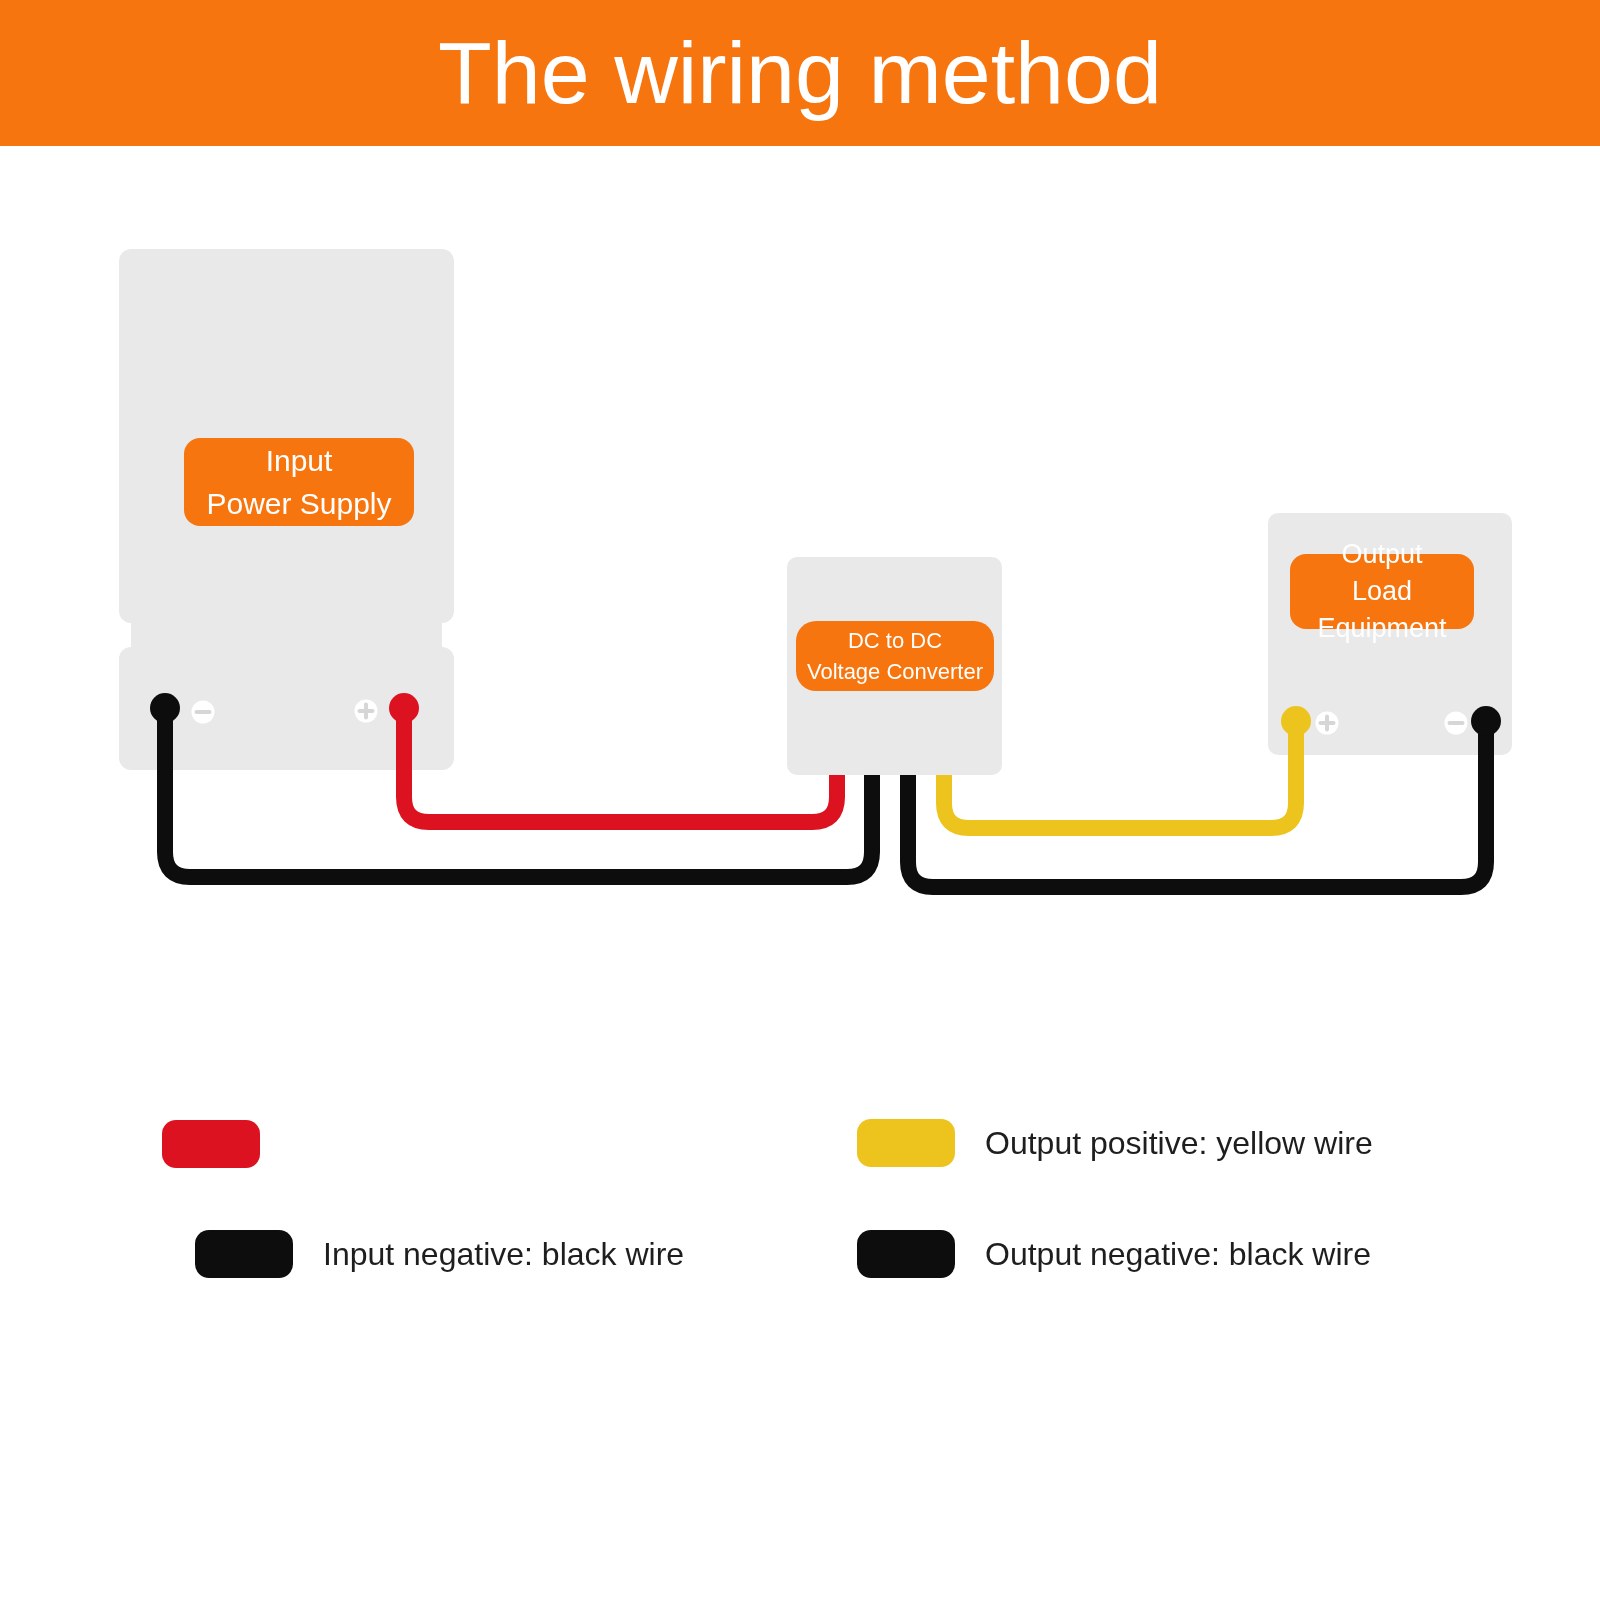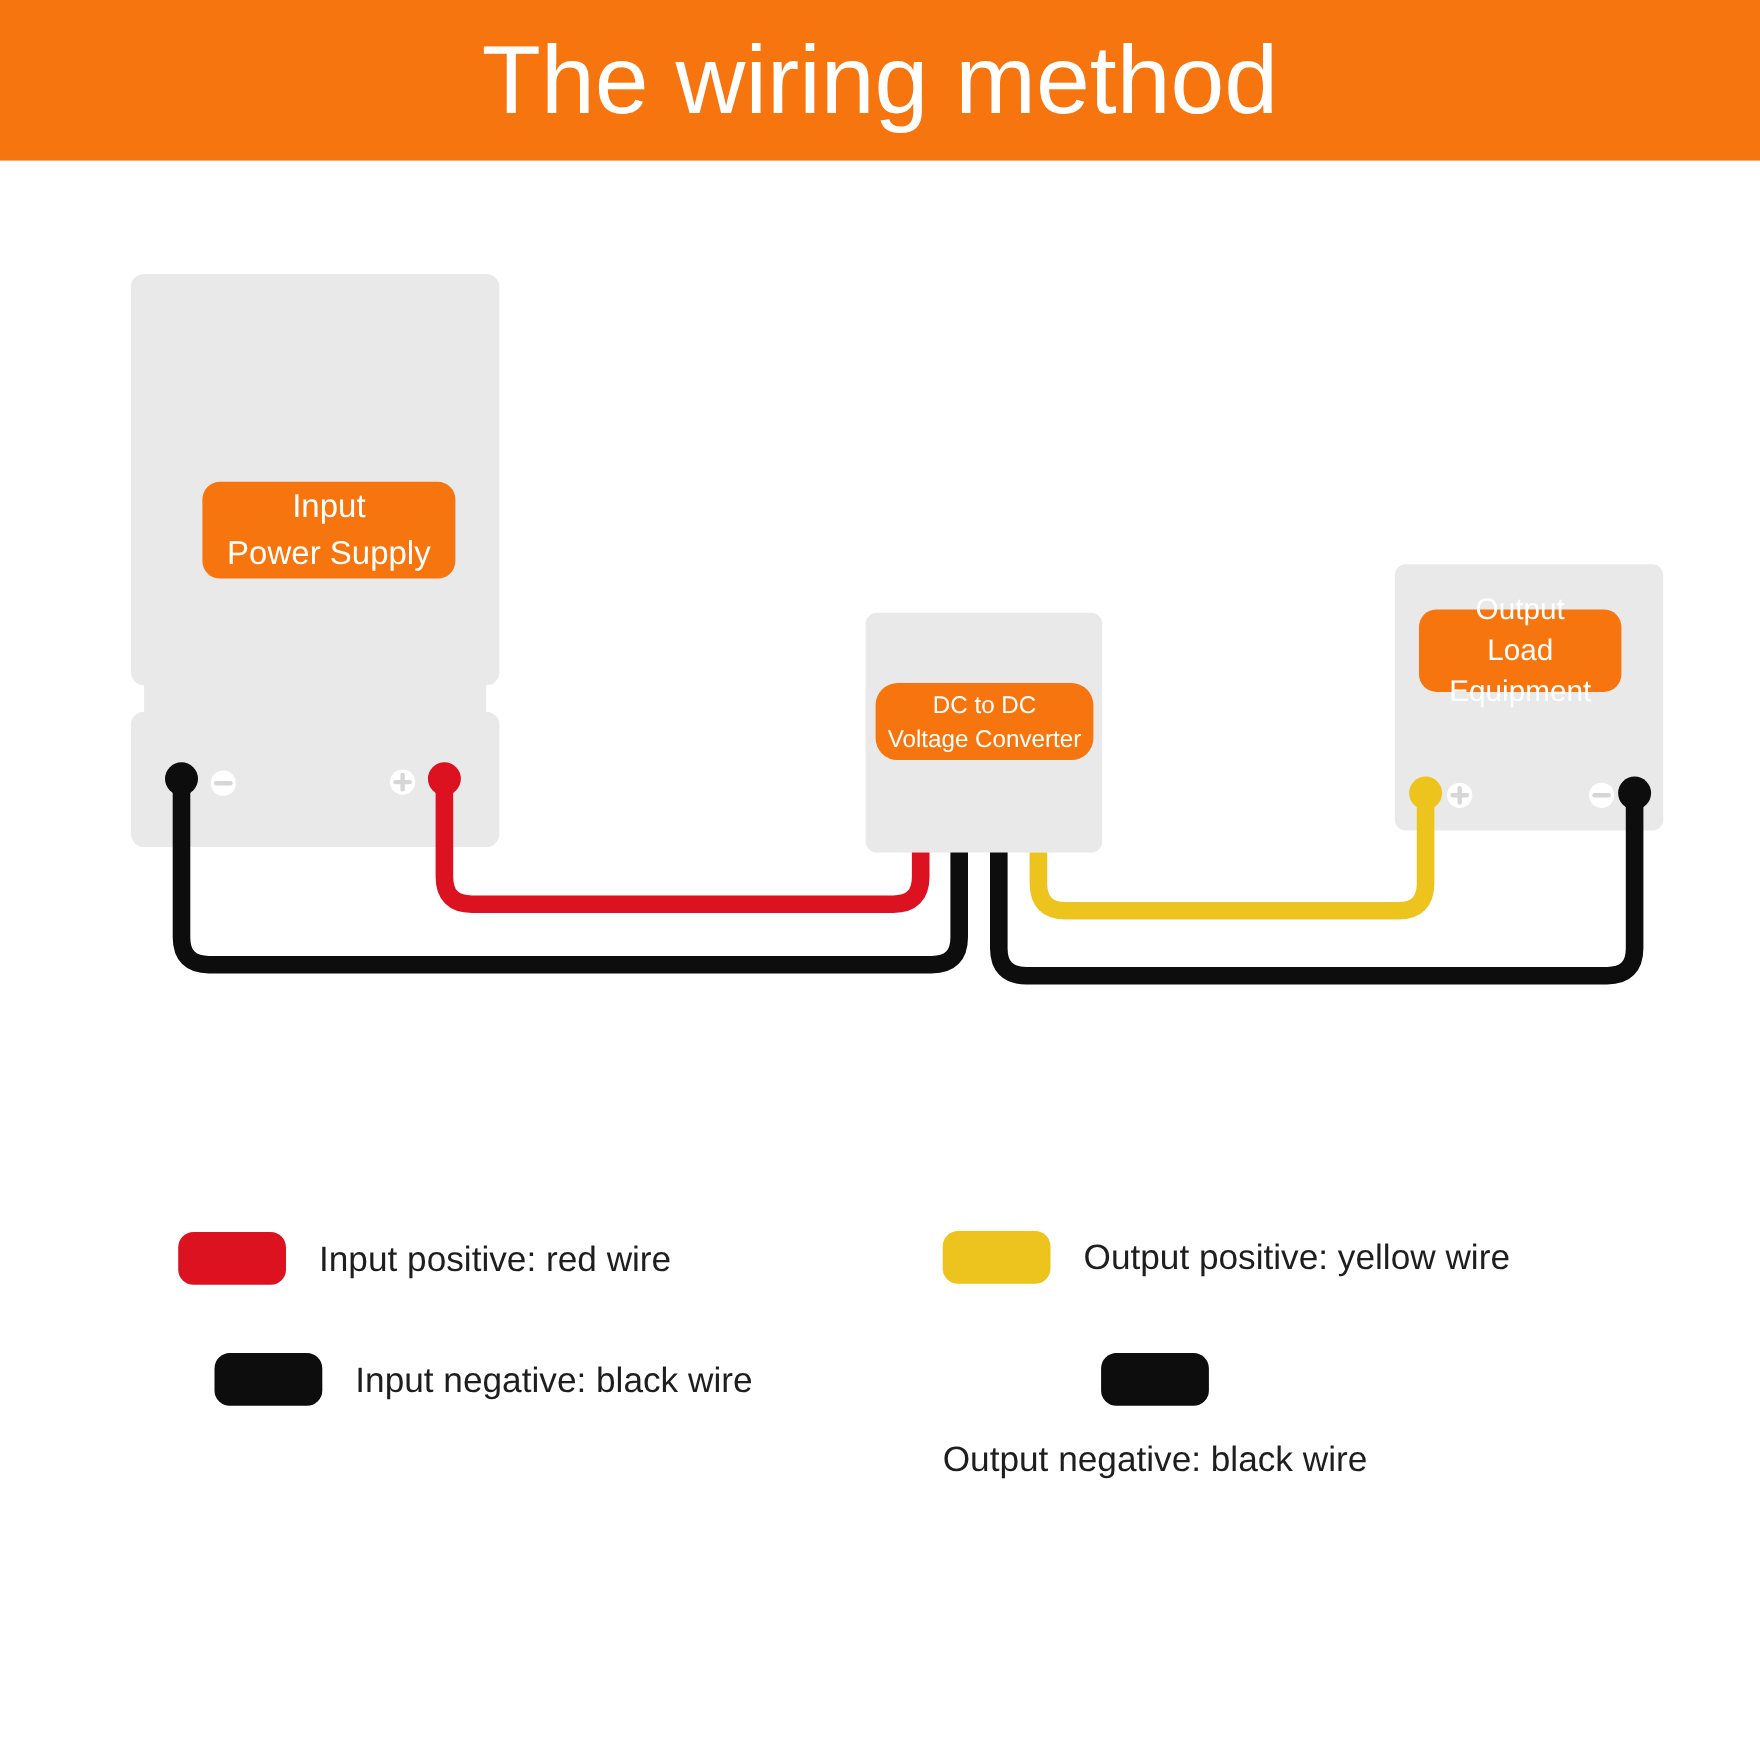--- a/index.html
+++ b/index.html
@@ -71,21 +71,21 @@
     border-radius: 14px;
     flex: 0 0 auto;
   }
   .legend-item .legend-label {
     font-size: 32px;
     white-space: nowrap;
   }
   .li-1 { left: 162px; top: 1120px; }
   .li-2 { left: 162px; top: 1230px; padding-left: 33px; }
   .li-3 { left: 857px; top: 1119px; }
-  .li-4 { left: 857px; top: 1230px; flex-direction: column; }
+  .li-4 { left: 857px; top: 1230px; }
 </style>
 </head>
 <body>
 
 <div class="canvas">
 
   <header class="banner" style="background-color: rgb(247, 117, 14);">
     <h1>The wiring method</h1>
   </header>
 
@@ -144,21 +144,20 @@
       <circle cx="1456" cy="723" r="11.5" fill="#FFFFFF"></circle>
       <g stroke-width="4" stroke-linecap="round" fill="none" stroke="#D6D6D6">
         <line x1="1449.5" y1="723" x2="1462.5" y2="723"></line>
       </g>
     </svg>
   </section>
 
   <section>
     <div class="legend-item li-1">
       <span class="swatch" style="background-color: rgb(220, 18, 32);"></span>
-      <span class="legend-label" style="color: rgb(30, 30, 30);">Input positive: red wire</span>
     </div>
     <div class="legend-item li-2">
       <span class="swatch" style="background-color: rgb(13, 13, 13);"></span>
       <span class="legend-label" style="color: rgb(30, 30, 30);">Input negative: black wire</span>
     </div>
     <div class="legend-item li-3">
       <span class="swatch" style="background-color: rgb(237, 196, 30);"></span>
       <span class="legend-label" style="color: rgb(30, 30, 30);">Output positive: yellow wire</span>
     </div>
     <div class="legend-item li-4">

